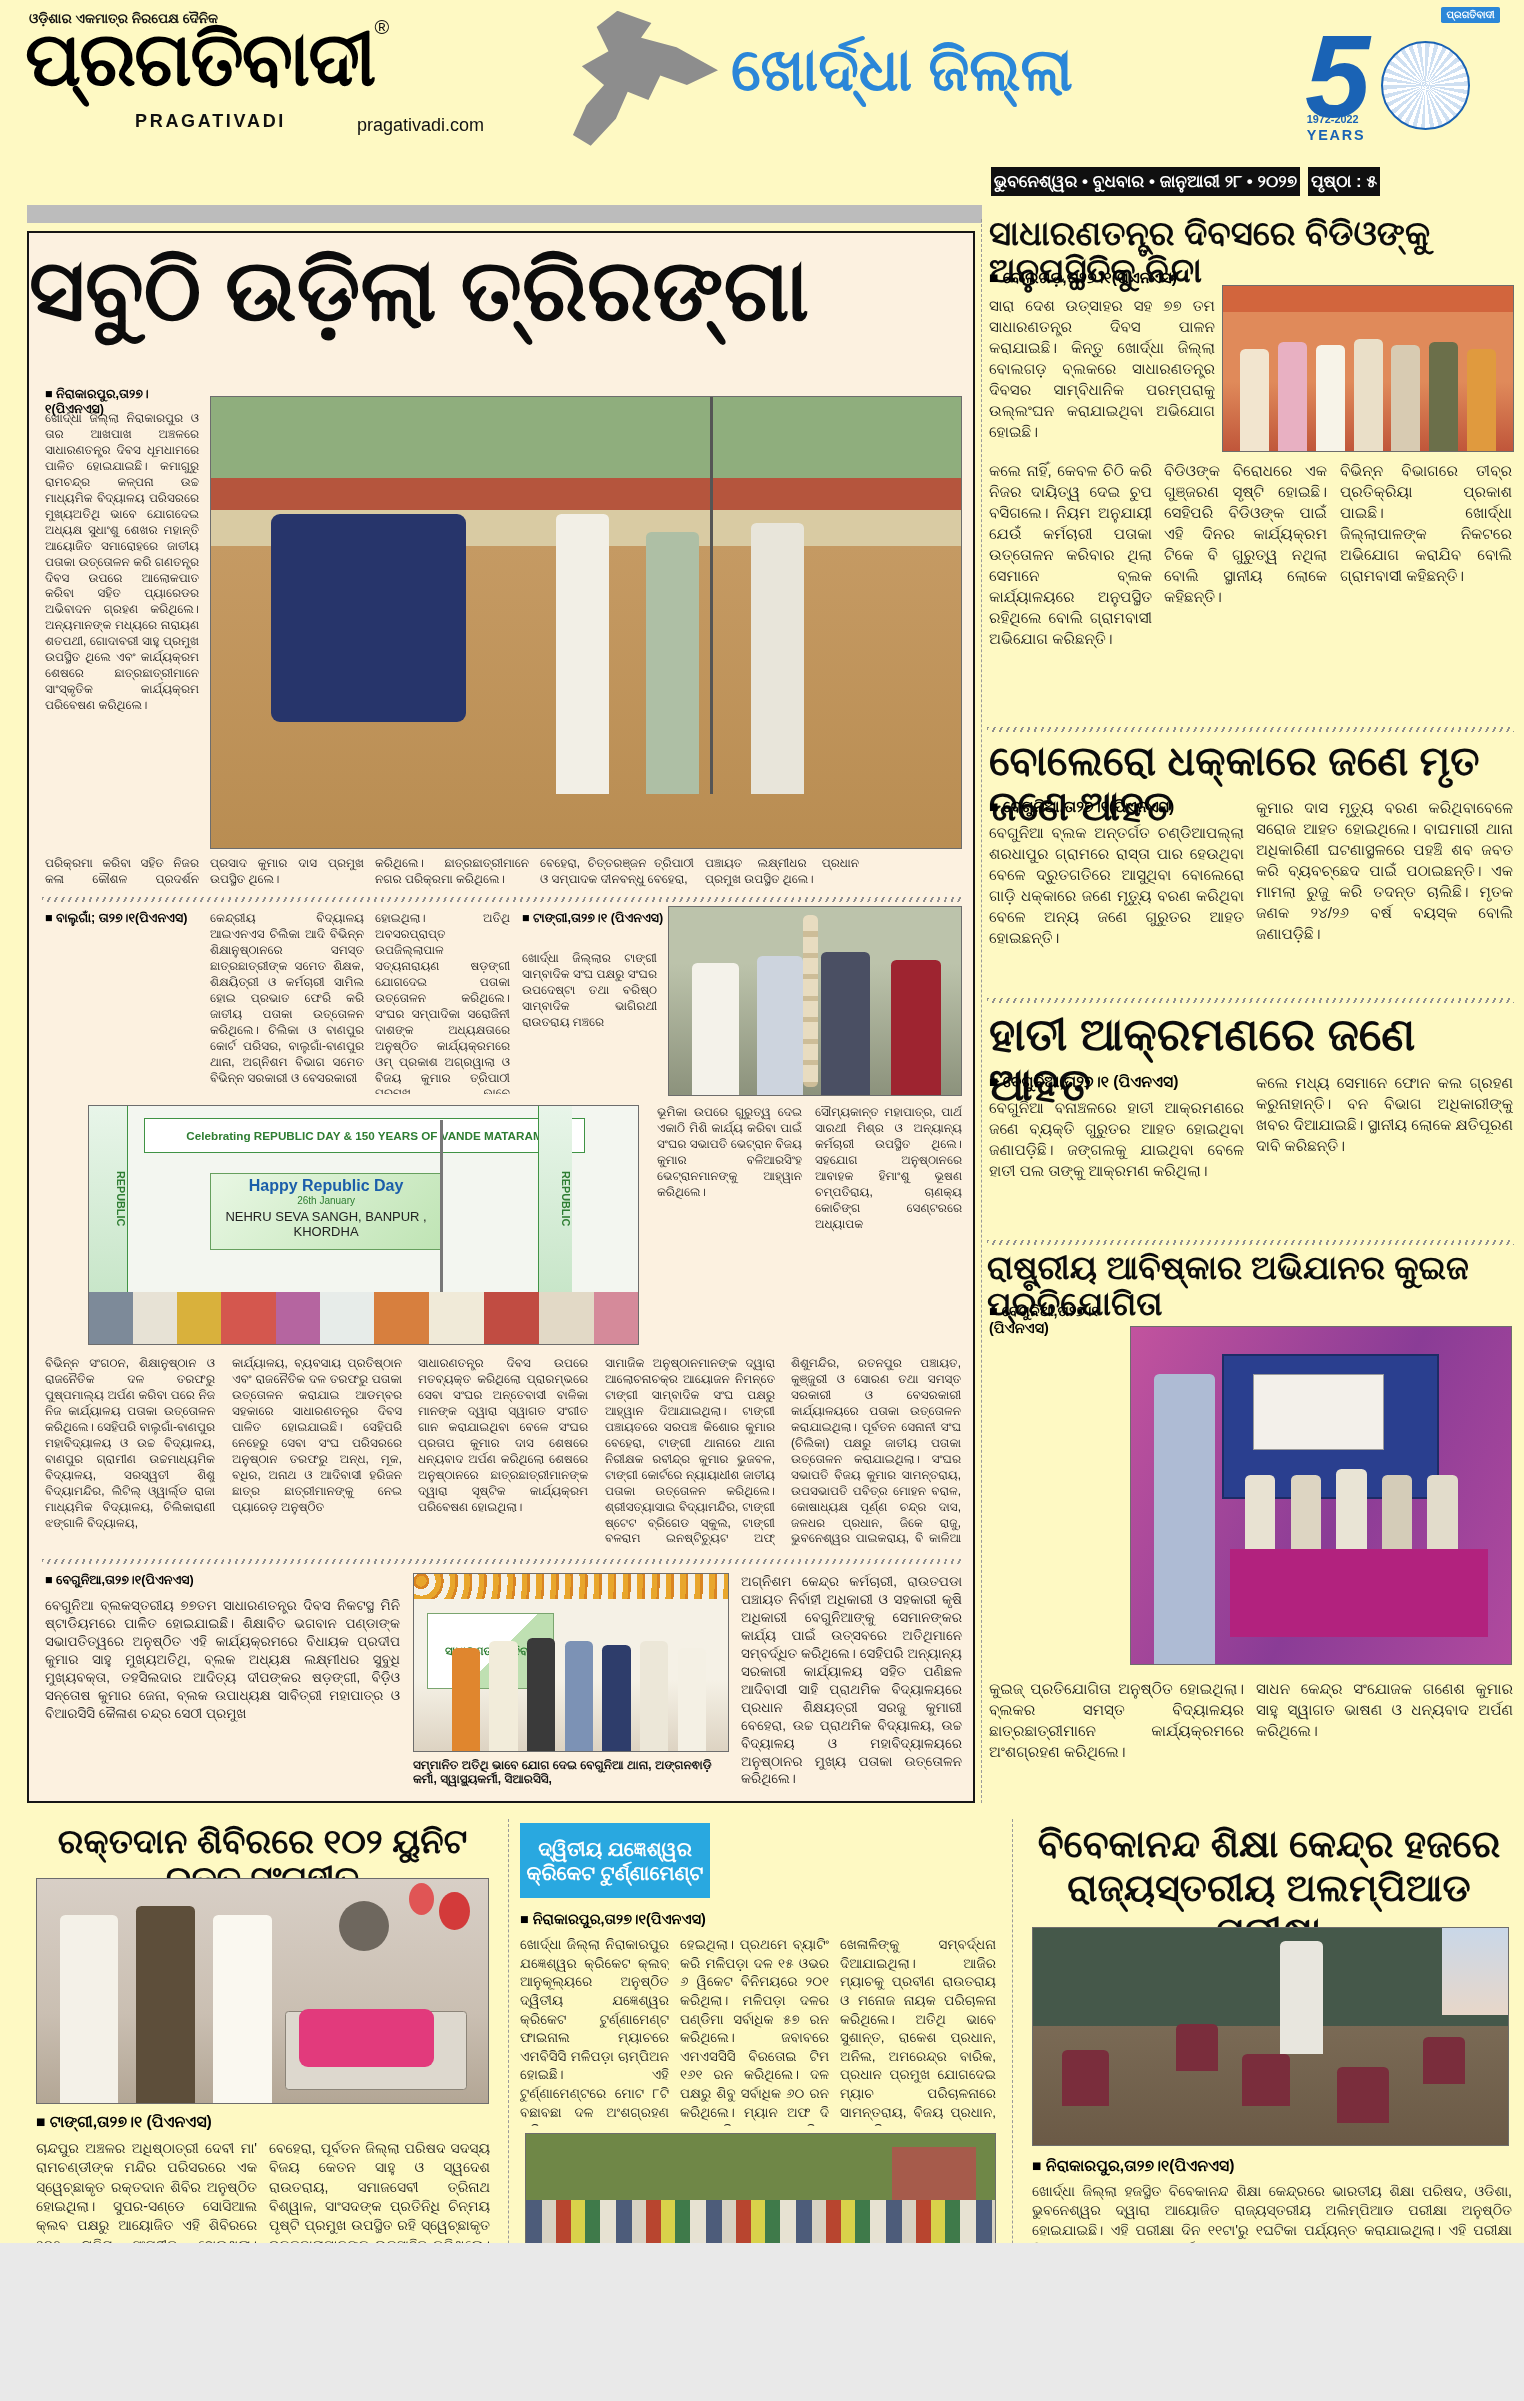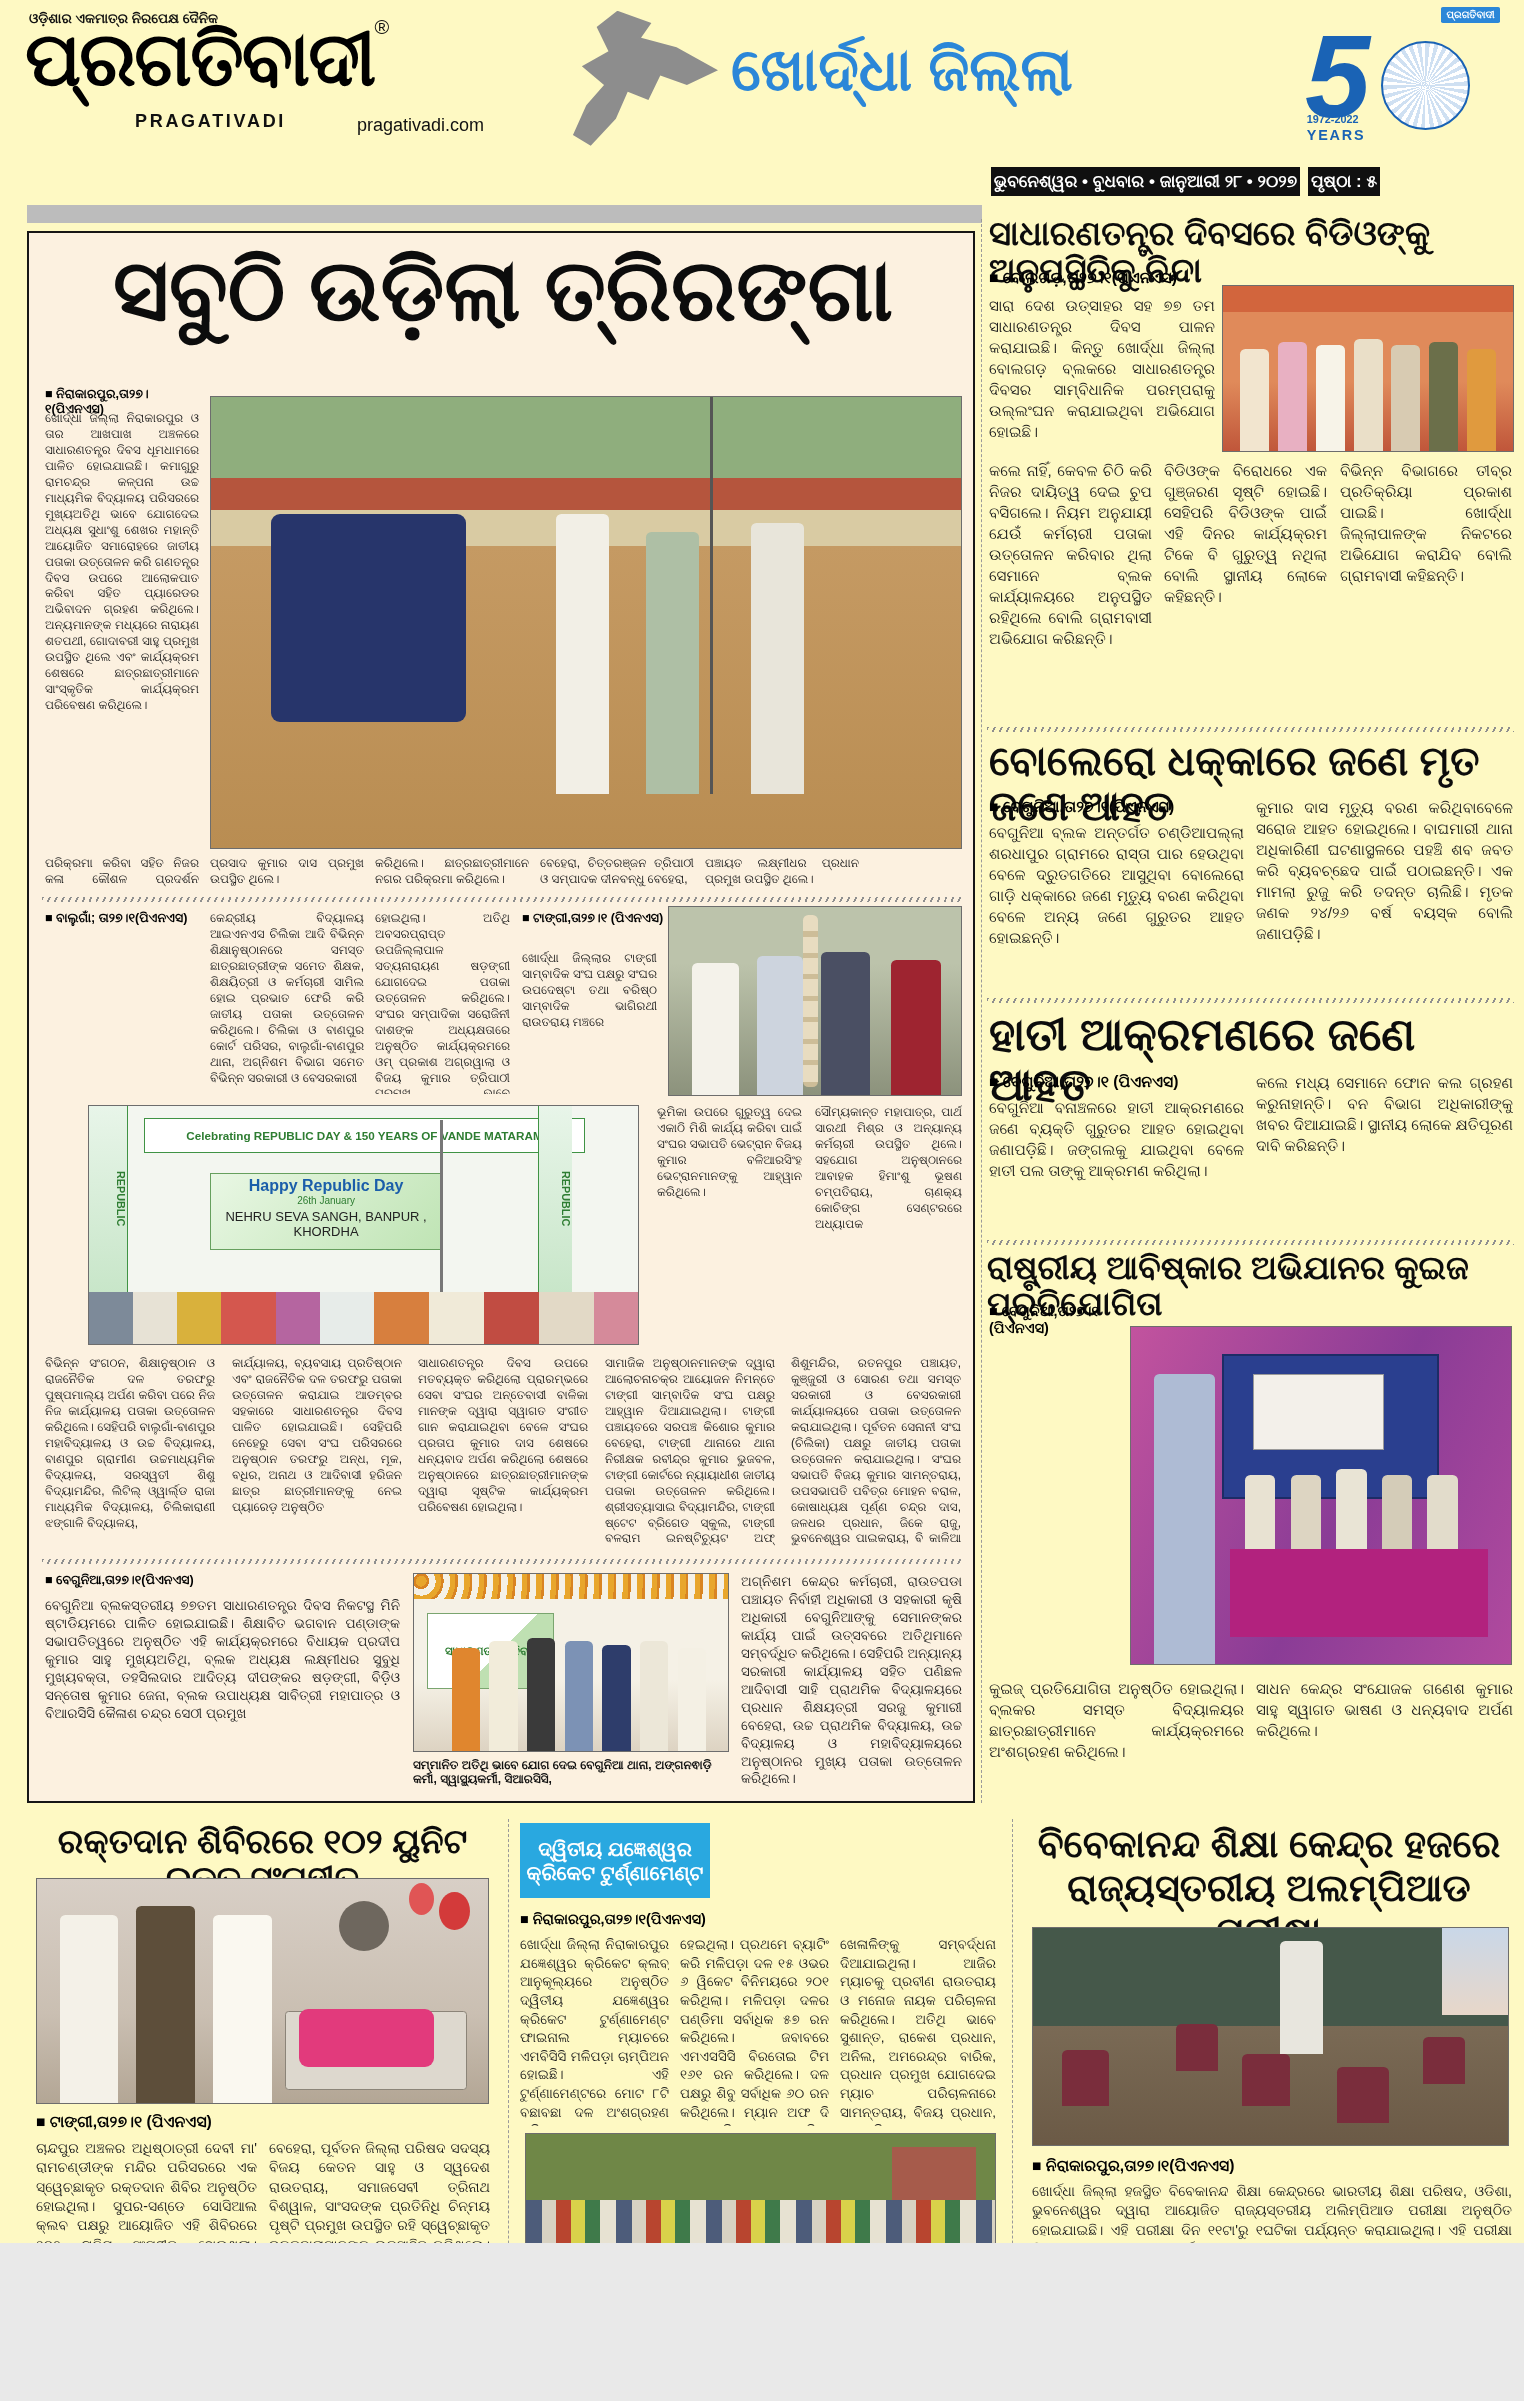--- a/index.html
+++ b/index.html
@@ -3,21 +3,21 @@
 <meta charset="utf-8">
 <style>
   html,body{margin:0;padding:0;background:#e9e9e9}
   .page{position:relative;width:1525px;height:2243px;margin:0 auto;background:#fef9c3;
         font-family:"Liberation Sans",sans-serif;color:#111;overflow:hidden}
   .abs{position:absolute}
   .body-sm{font-size:12px;line-height:1.33;text-align:justify;color:#1b1b1b}
   .body-md{font-size:15.2px;line-height:1.38;text-align:justify;color:#1b1b1b}
   .byline{font-weight:bold;font-size:12.6px;color:#000}
   .byline-md{font-weight:bold;font-size:15.7px;color:#000}
-  .h-lead{font-weight:900;font-size:86px;line-height:1.04;text-align:center;color:#0c0c0c}
+  .h-lead{font-weight:900;font-size:86px;line-height:1.04;text-align:left;color:#0c0c0c}
   .h-side{font-weight:800;color:#0c0c0c;line-height:1.1}
   .divider-h{height:4.5px;background:repeating-linear-gradient(115deg,#8f8f8f 0 1.8px,transparent 1.8px 6.3px)}
   .divider-v{width:0;border-left:1.8px dashed #9a9a9a}
   .photo{border:0.9px solid #6d6d6d;box-sizing:border-box;overflow:hidden}
   .mainbox{border:2.7px solid #161616;background:#fcf1e0;box-sizing:border-box}
   .caption{font-size:13.5px;font-weight:bold;text-align:center;color:#101010}
   .regdot{width:23px;height:27px;border-radius:50%}
   .reggroup{display:flex;gap:2.7px;align-items:center}
   .fig{position:absolute;border-radius:5.4px 5.4px 0 0}
 </style>

